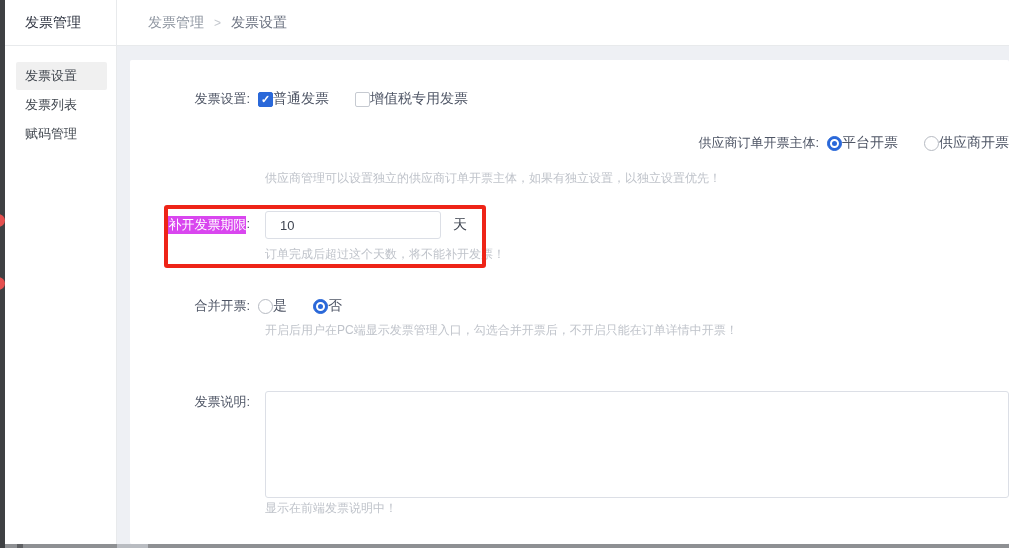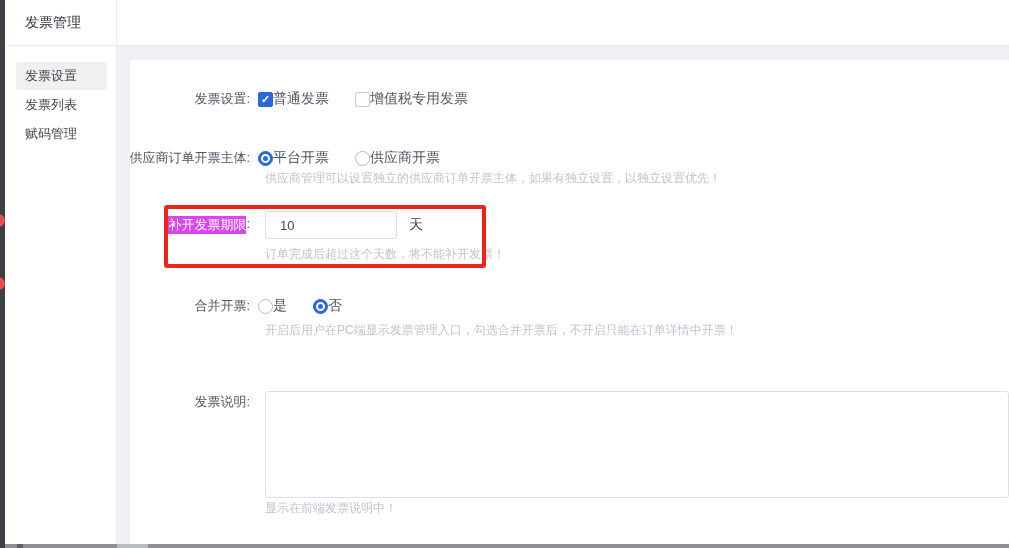--- a/index.html
+++ b/index.html
@@ -39,41 +39,44 @@
   .cbox.checked { background:#2a68d9; border-color:#2a68d9; }
   .cbox.checked::after { content:"✓"; position:absolute; left:0; top:0; width:13px; height:13px; color:#fff; font-size:11px; line-height:13px; text-align:center; font-weight:bold; }
   .radio { width:15px; height:15px; flex-shrink:0; border:1px solid #b6bac2; border-radius:50%; background:#fff; margin-left:8px; cursor:pointer; display:flex; align-items:center; justify-content:center; }
   .radio.on { background:#2a68d9; border-color:#2a68d9; }
   .radio.on::after { content:""; width:5px; height:5px; border:2px solid #fff; border-radius:50%; background:#2a68d9; }
   .optlabel { font-size:14px; color:#4e5565; cursor:pointer; }
   .gap2 { margin-left:26px; }
 
   .helper { position:absolute; left:135px; font-size:12px; color:#bfc3ca; white-space:nowrap; }
 
-  .txtinput { margin-left:15px; width:132px; height:28px; border:1px solid #dcdfe6; border-radius:3px; font-size:13px; color:#3f4551; padding:0 14px; outline:none; font-family:"Liberation Sans", sans-serif; }
+  .txtinput { margin-left:15px; width:176px; height:28px; border:1px solid #dcdfe6; border-radius:3px; font-size:13px; color:#3f4551; padding:0 14px; outline:none; font-family:"Liberation Sans", sans-serif; }
   .unit { margin-left:12px; font-size:14px; color:#3f4551; }
 
   .redbox { position:absolute; left:34px; top:145px; width:322px; height:63px; border:4px solid #ee2417; border-radius:3px; z-index:20; pointer-events:none; }
 
   .note-row { align-items:flex-start; }
   .note-row .flabel { line-height:20px; margin-top:1px; }
   .txtarea { margin-left:15px; width:800px; height:107px; border:1px solid #dcdfe6; border-radius:3px; resize:none; outline:none; font-family:"Liberation Sans", sans-serif; font-size:13px; color:#3f4551; padding:6px 10px; }
 
   
   .hscroll { position:absolute; left:0; right:0; bottom:0; height:4px; background:#8e9093; z-index:25; cursor:pointer; }
   .hscroll .track-gap { position:absolute; left:117px; width:31px; top:0; bottom:0; background:#b9bcc1; }
   .hscroll .notch { position:absolute; left:17px; width:6px; top:0; bottom:0; background:#5f6164; }
 </style>
 </head>
 <body>
 
 <div id="screen">
 
   <div class="topbar">
     <div class="apptitle">发票管理</div>
+    <div class="crumbs">
+      <span class="crumb">发票管理</span><span class="sep">&gt;</span><span class="crumb cur">发票设置</span>
+    </div>
   </div>
 
   <div class="vborder"></div>
   <div class="sidebar">
     <div class="menu">
       <div class="menu-item active"><span>发票设置</span></div>
       <div class="menu-item"><span>发票列表</span></div>
       <div class="menu-item"><span>赋码管理</span></div>
     </div>
   </div>
@@ -82,21 +85,21 @@
   <div class="card">
 
     <div class="row" style="top:29px; height:20px;">
       <div class="flabel">发票设置:</div>
       <span class="cbox checked"></span>
       <span class="optlabel">普通发票</span>
       <span class="cbox gap2"></span>
       <span class="optlabel">增值税专用发票</span>
     </div>
 
-    <div class="row" style="top:88px; height:20px;">
+    <div class="row" style="top:73px; height:20px;justify-content:flex-end;">
       <div class="flabel">供应商订单开票主体:</div>
       <span class="radio on"></span>
       <span class="optlabel">平台开票</span>
       <span class="radio gap2"></span>
       <span class="optlabel">供应商开票</span>
     </div>
     <div class="helper" style="top:110px;">供应商管理可以设置独立的供应商订单开票主体，如果有独立设置，以独立设置优先！</div>
 
     <div class="redbox"></div>
     <div class="row" style="top:151px; height:28px;">

